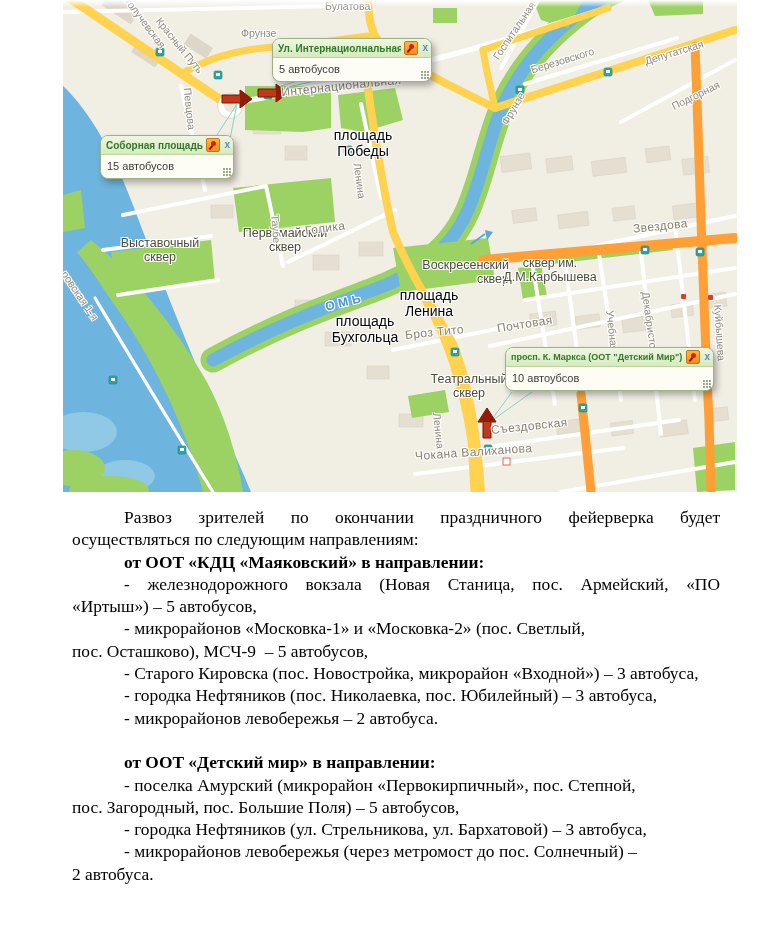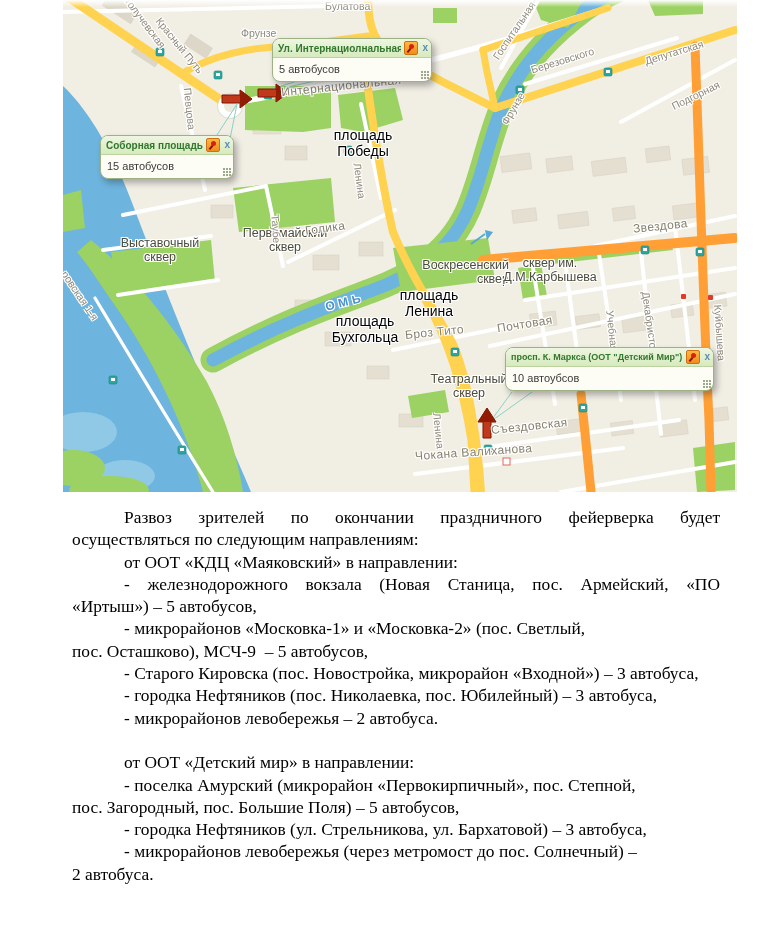--- a/index.html
+++ b/index.html
@@ -31,21 +31,21 @@
   .bln-close{margin-left:4px;font-size:10px;font-weight:bold;color:#5f8cb8;line-height:12px;cursor:pointer;}
   .bln-body{padding:5px 6px 6px 6px;font-size:11px;color:#3a3a3a;}
   .bln-resize{position:absolute;right:2px;bottom:2px;width:8px;height:8px;
       background:radial-gradient(circle at 1.2px 1.2px,#9aa88d 1px,transparent 1.3px);background-size:3px 3px;}
   
   #doc{position:absolute;left:60px;top:506px;width:648px;font-family:"Liberation Serif",serif;
        font-size:17.4px;color:#000;margin-left:12px;}
   .dl{height:22.3px;line-height:22.3px;white-space:pre;}
   .ind{padding-left:52px;}
   .jst{white-space:normal;text-align:justify;text-align-last:justify;}
-  .bld{font-weight:normal;}
+  .bld{font-weight:bold;}
 </style>
 </head>
 <body>
 
 <div id="page">
 
   <div id="map">
     <svg width="674" height="492" viewBox="0 0 674 492">
       <rect x="0" y="0" width="674" height="492" fill="#f1eee4"></rect>
 

